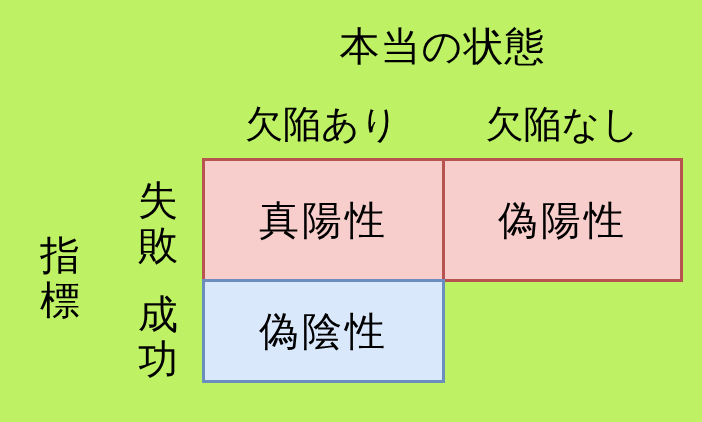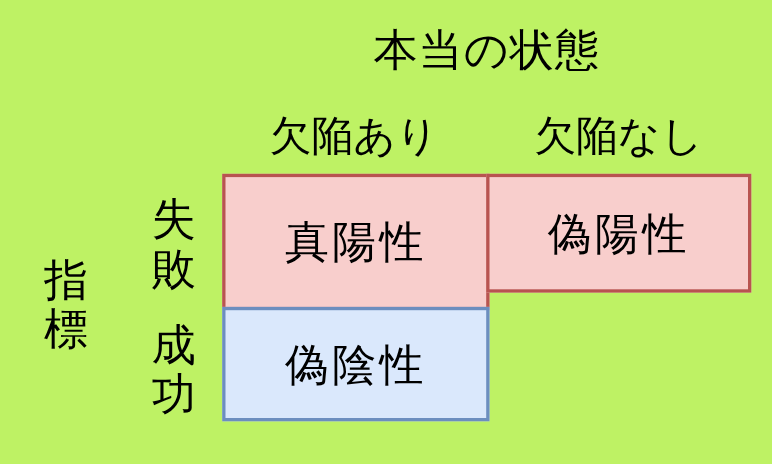--- a/index.html
+++ b/index.html
@@ -54,21 +54,21 @@
     align-items: center;
     justify-content: center;
     font-size: 40px;
     letter-spacing: 3px;
     border: 3px solid transparent;
     white-space: nowrap;
   }
   .cell.pink { background: #F8CECC; border-color: #B85450; }
   .cell.blue { background: #DAE8FC; border-color: #6C8EBF; }
   .cell.tl { left: 0;     top: 0;     width: 243px; height: 124px; z-index: 1; }
-  .cell.tr { left: 240px; top: 0;     width: 241px; height: 108px; z-index: 1; }
+  .cell.tr { left: 240px; top: 0;     width: 241px; height: 124px; z-index: 1; }
   .cell.bl { left: 0;     top: 121px; width: 243px; height: 104px; z-index: 2; }
   .cell.br { left: 240px; top: 121px; width: 241px; height: 122px; z-index: 3; }
 </style>
 </head>
 <body>
 
 <div class="canvas">
 
   <div class="diagram-title">本当の状態</div>
 

